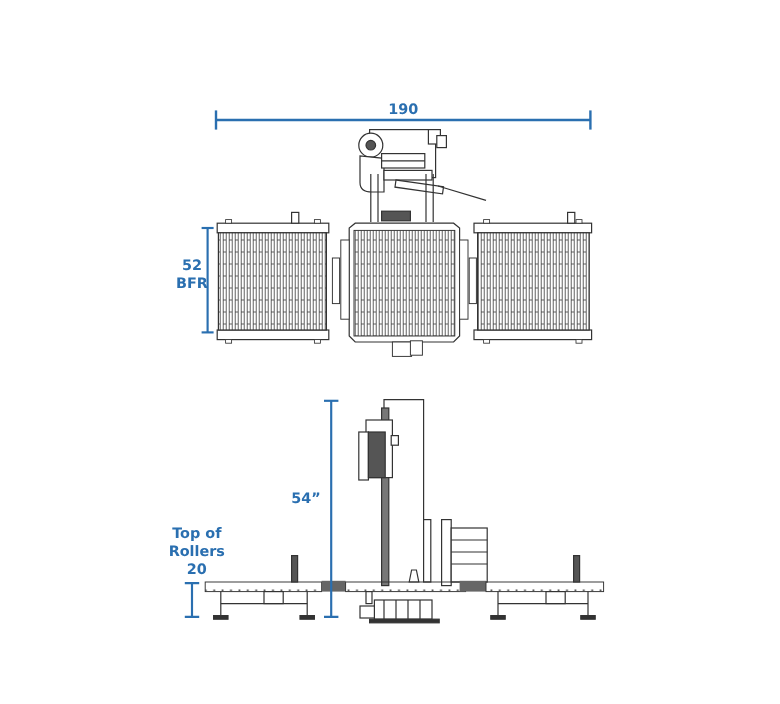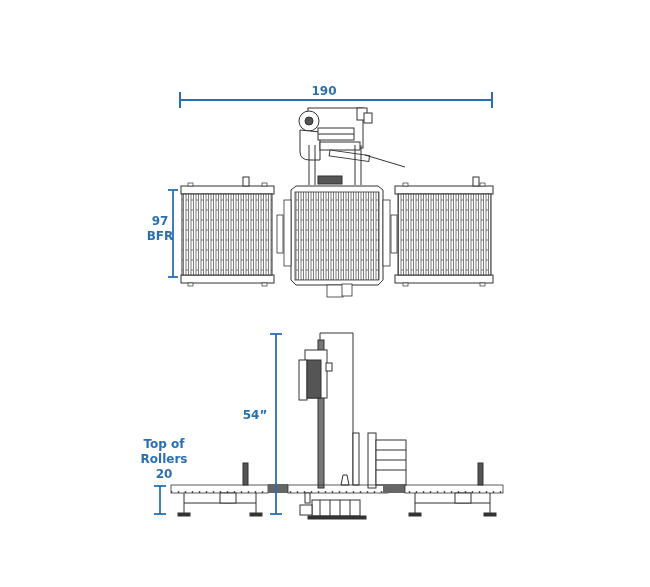--- a/index.html
+++ b/index.html
@@ -156,24 +156,24 @@
     </g>
 
     <g stroke="#2a6fb0" stroke-width="1.8">
       <line x1="160" y1="486" x2="160" y2="514"></line>
       <line x1="154" y1="486" x2="166" y2="486"></line>
       <line x1="154" y1="514" x2="166" y2="514"></line>
     </g>
   </g>
 </svg>
 
-<div class="dim-label" style="left:304px; top:84px; width:40px;">190</div>
+<div class="dim-label" style="left:316px; top:84px; width:40px;">190</div>
 
 <div class="dim-label" style="left:138px; top:214px; width:44px;">
-  <div>97</div>
+  <div>52</div>
   <div>BFR</div>
 </div>
 
 <div class="dim-label" style="left:238px; top:408px; width:34px;">54”</div>
 
 <div class="dim-label" style="left:136px; top:437px; width:56px;">
   <div>Top of</div>
   <div>Rollers</div>
   <div>20</div>
 </div>

